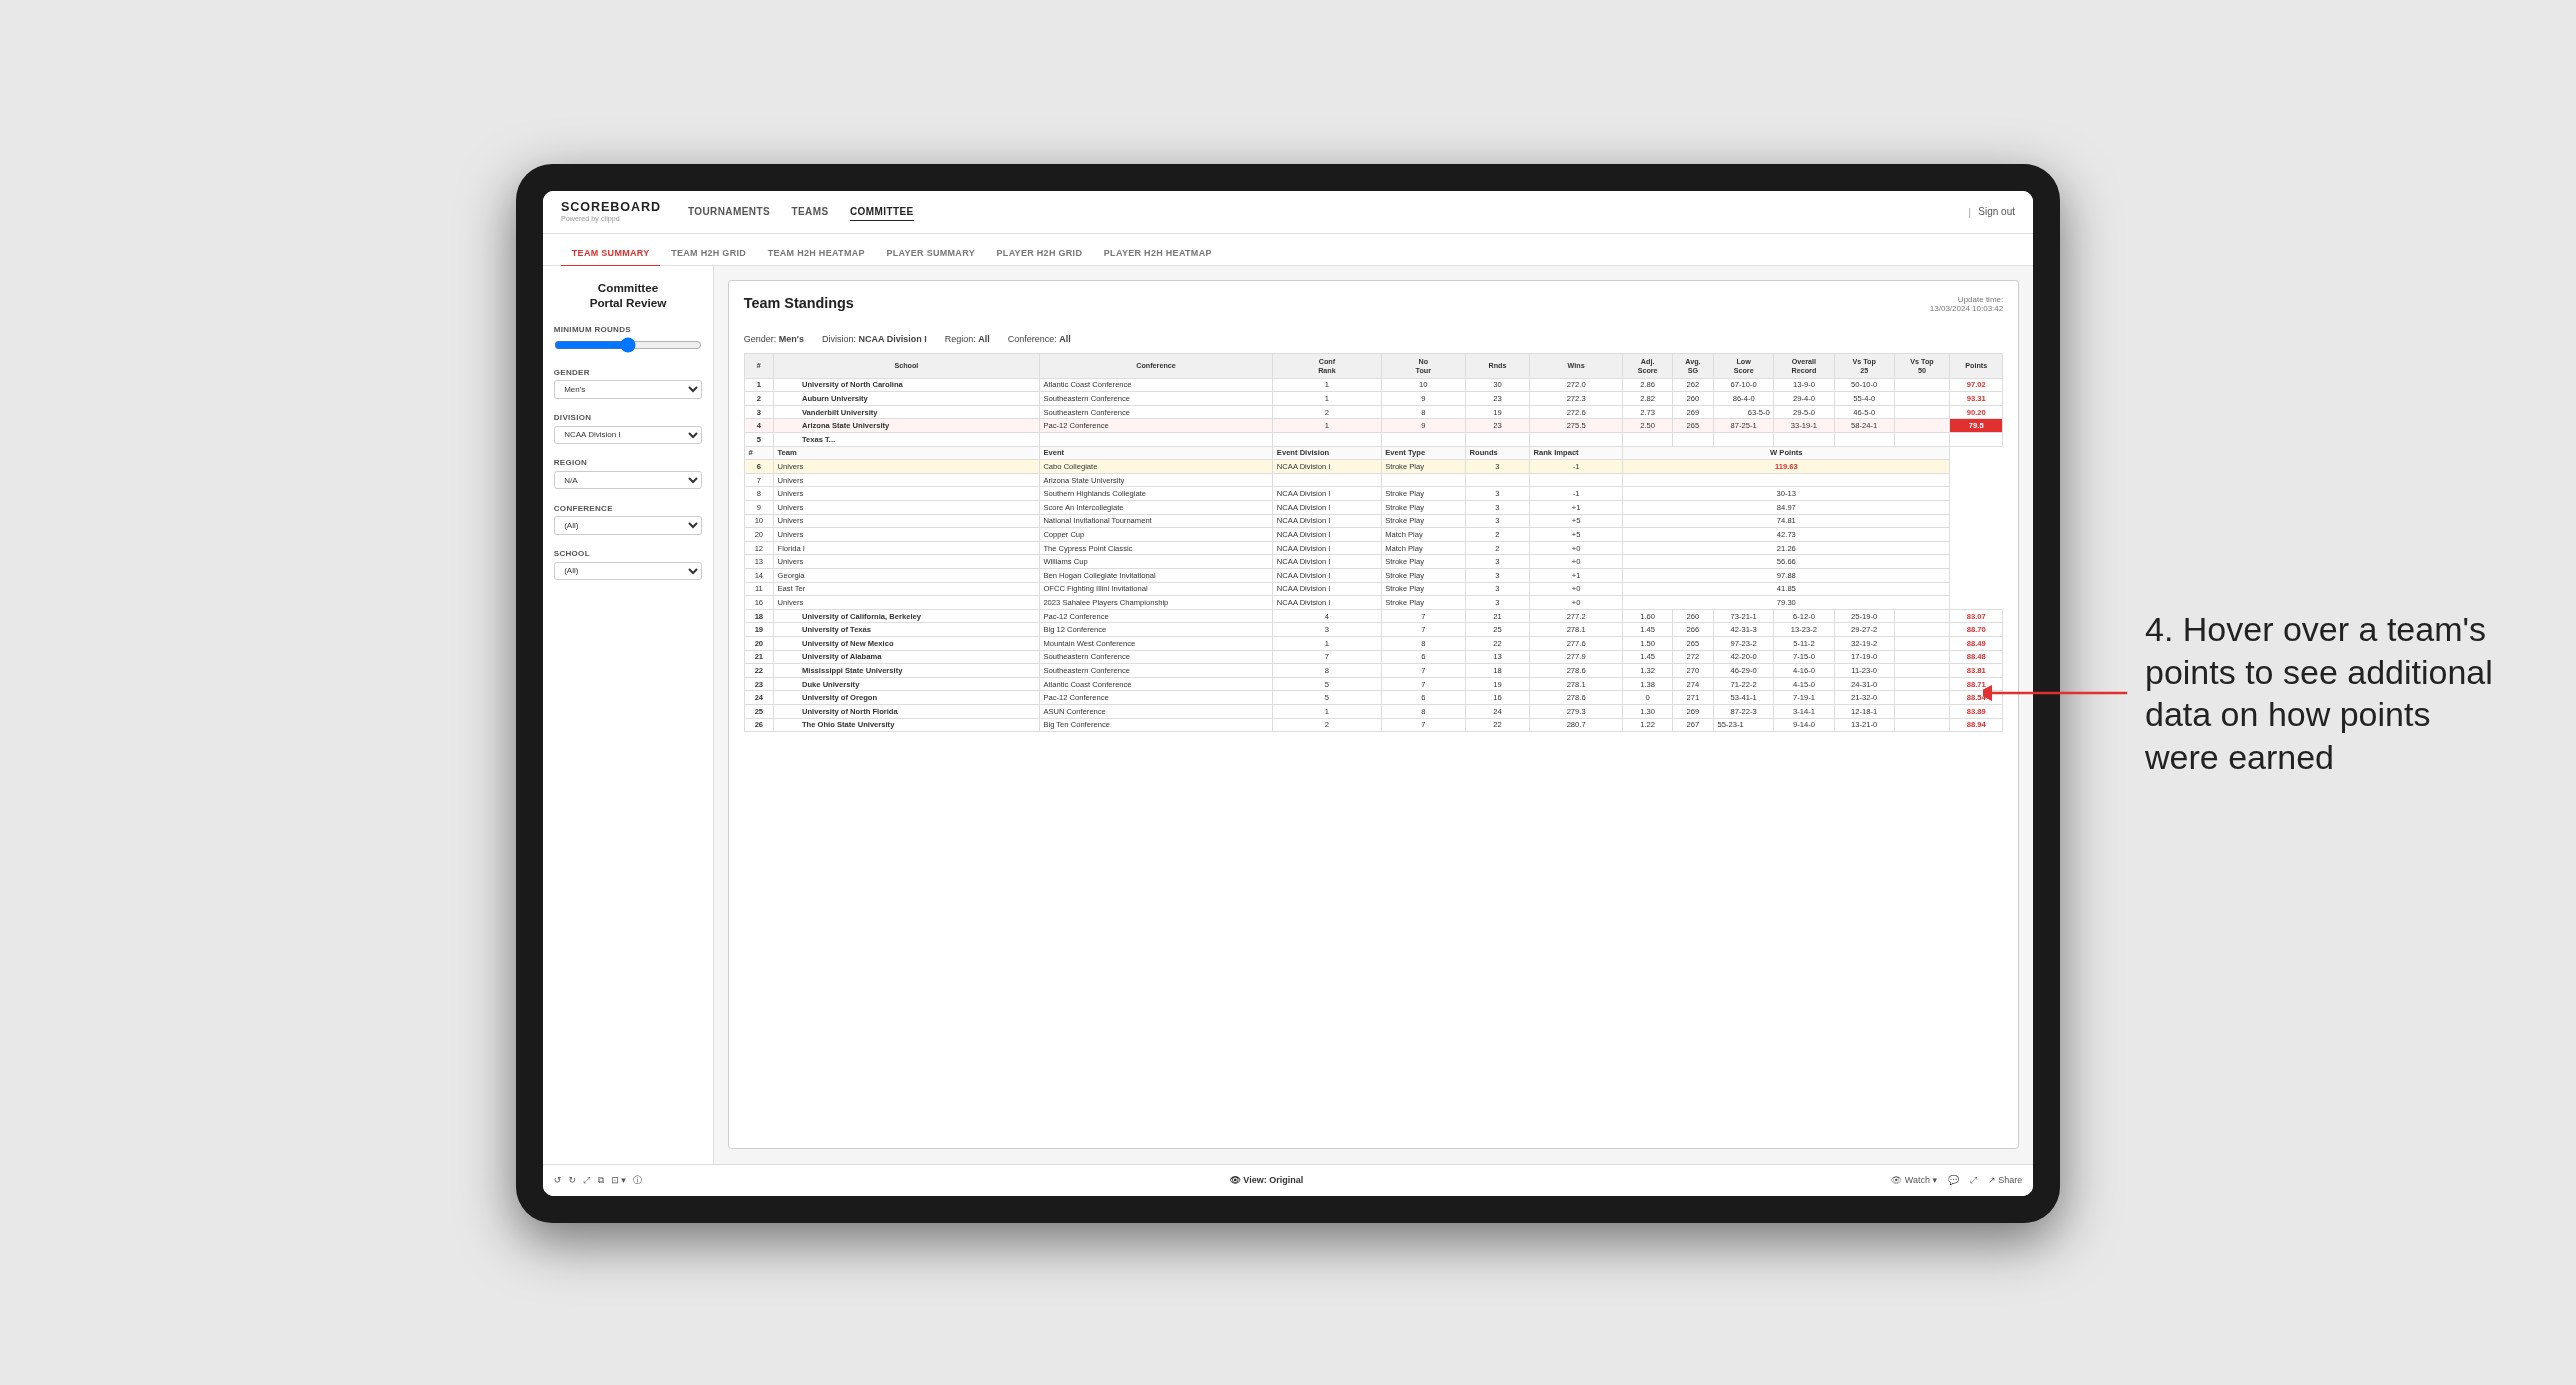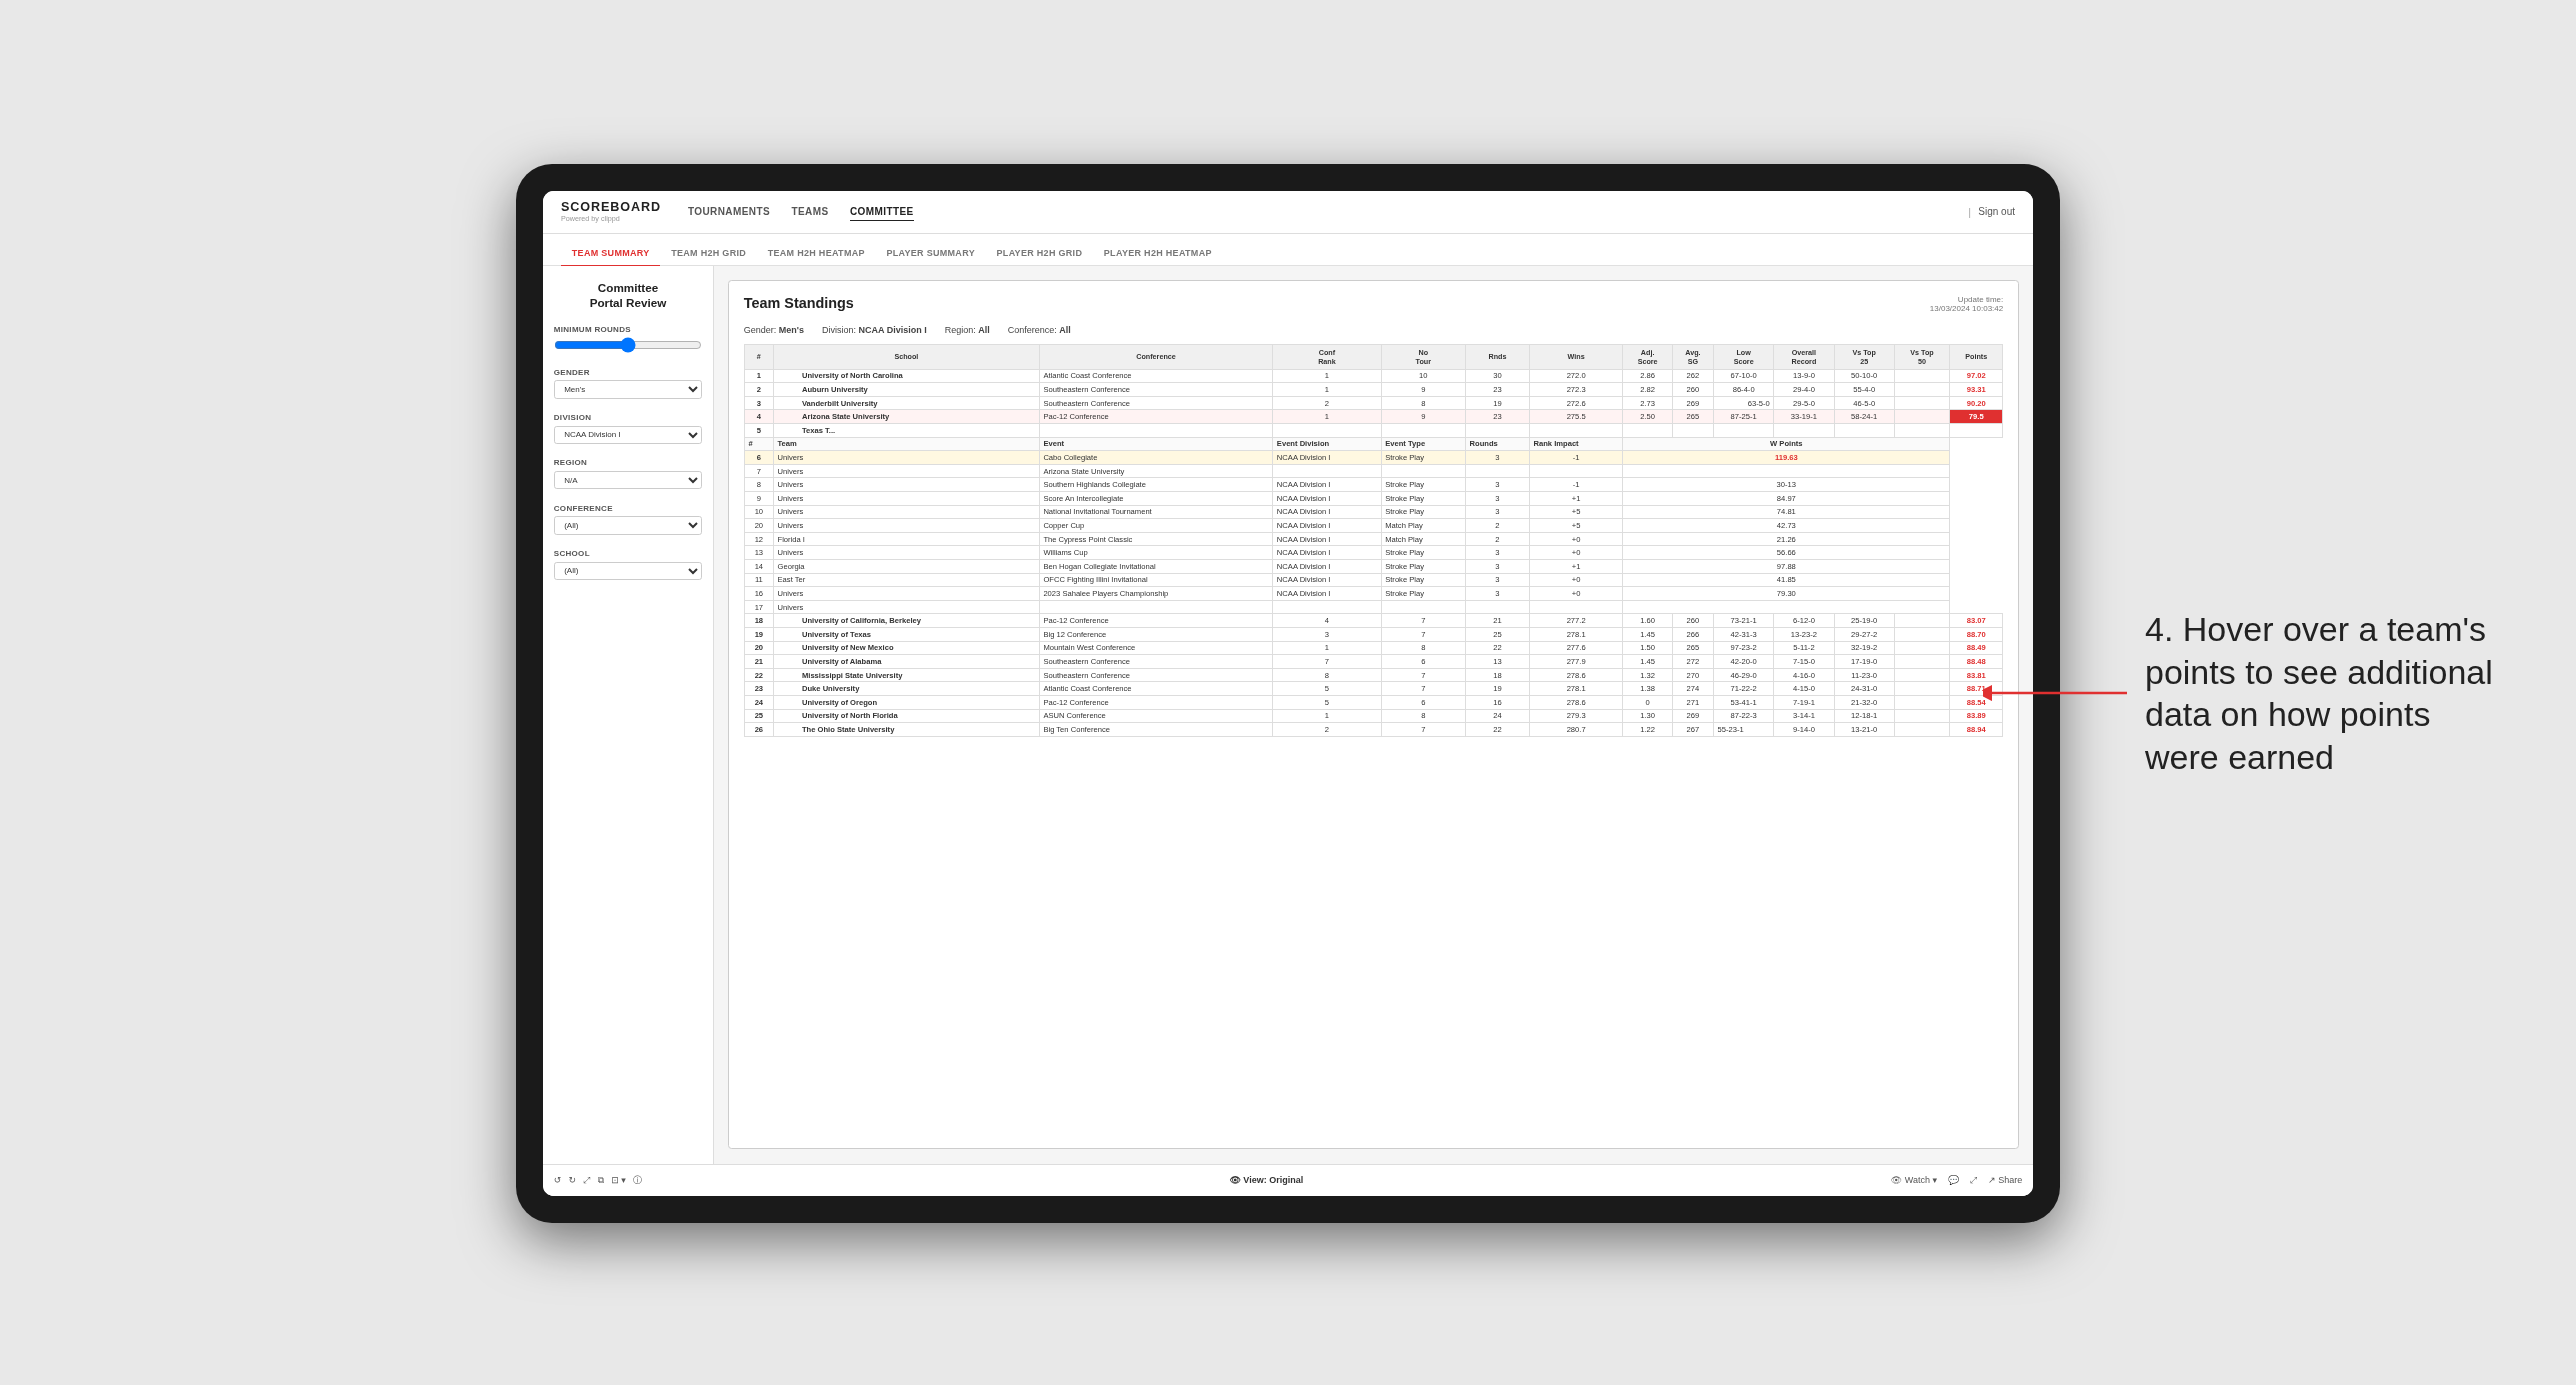--- a/index.html
+++ b/index.html
@@ -198,21 +198,21 @@
       border-radius: 3.6px;
       padding: 14.4px;
       min-height: 100%;
       position: relative;
     }
 
     .report-header {
       display: flex;
       justify-content: space-between;
       align-items: flex-start;
-      margin-bottom: 12px;
+      margin-bottom: 21px;
     }
 
     .report-title {
       font-size: 14.4px;
       font-weight: 700;
       color: #222;
     }
 
     .update-time {
       font-size: 8px;
@@ -666,30 +666,20 @@
               </tr>
               <tr>
                 <td style="text-align:center;">16</td>
                 <td>Univers</td>
                 <td>2023 Sahalee Players Championship</td>
                 <td>NCAA Division I</td>
                 <td>Stroke Play</td>
                 <td style="text-align:center">3</td>
                 <td style="text-align:center">+0</td>
                 <td colspan="6" style="text-align:center;">79.30</td>
-              </tr>
-              <tr>
-                <td style="text-align:center;">17</td>
-                <td>Univers</td>
-                <td></td>
-                <td></td>
-                <td></td>
-                <td></td>
-                <td></td>
-                <td colspan="6"></td>
               </tr>
 
               <tr>
                 <td class="rank-cell">18</td>
                 <td class="school-cell">University of California, Berkeley</td>
                 <td>Pac-12 Conference</td>
                 <td style="text-align:center">4</td>
                 <td style="text-align:center">7</td>
                 <td style="text-align:center">21</td>
                 <td style="text-align:center">277.2</td>

